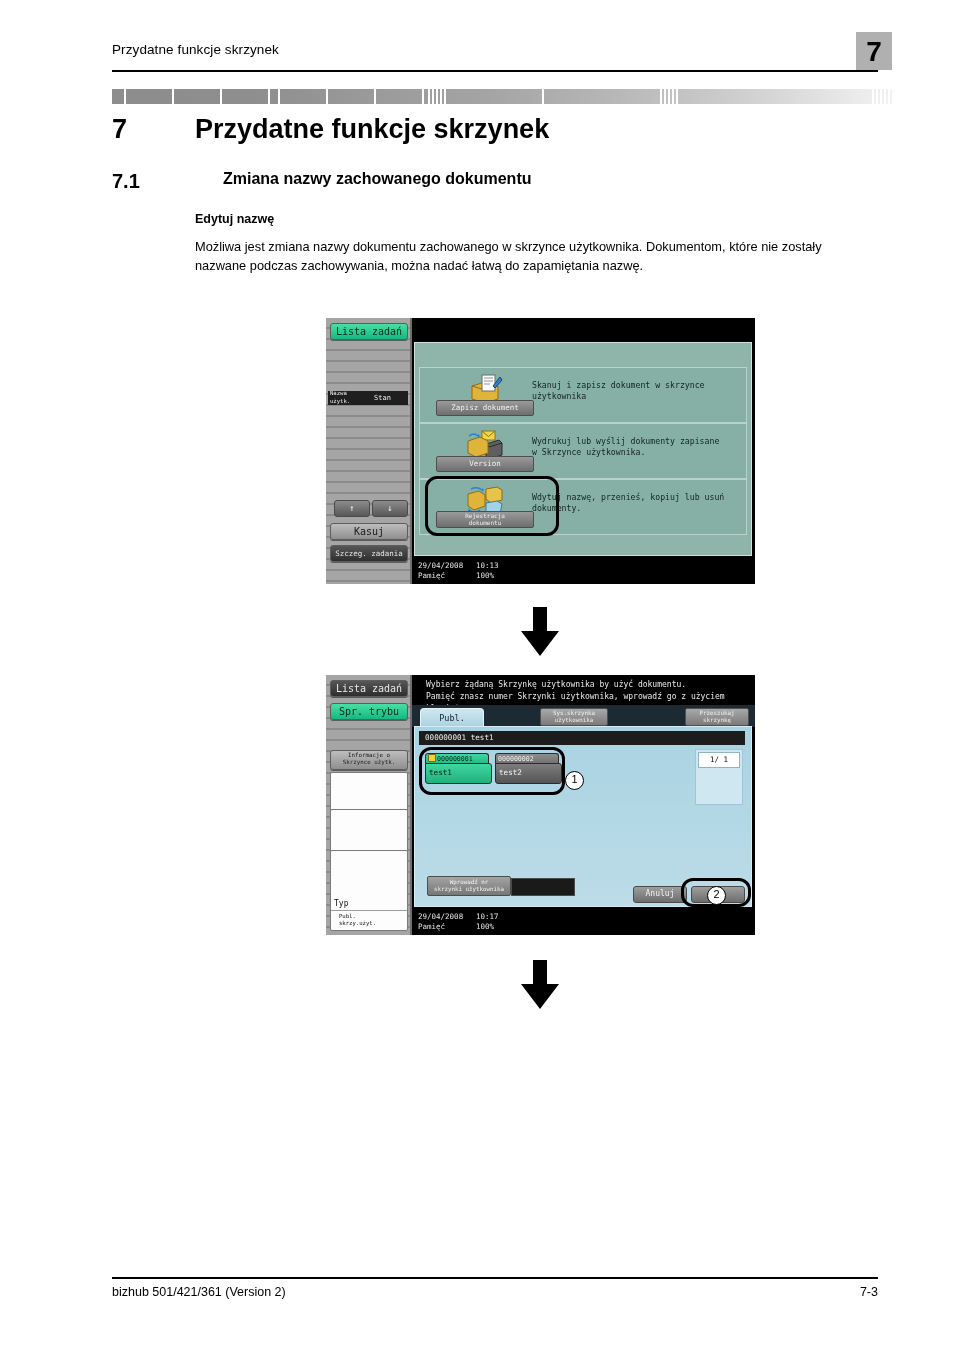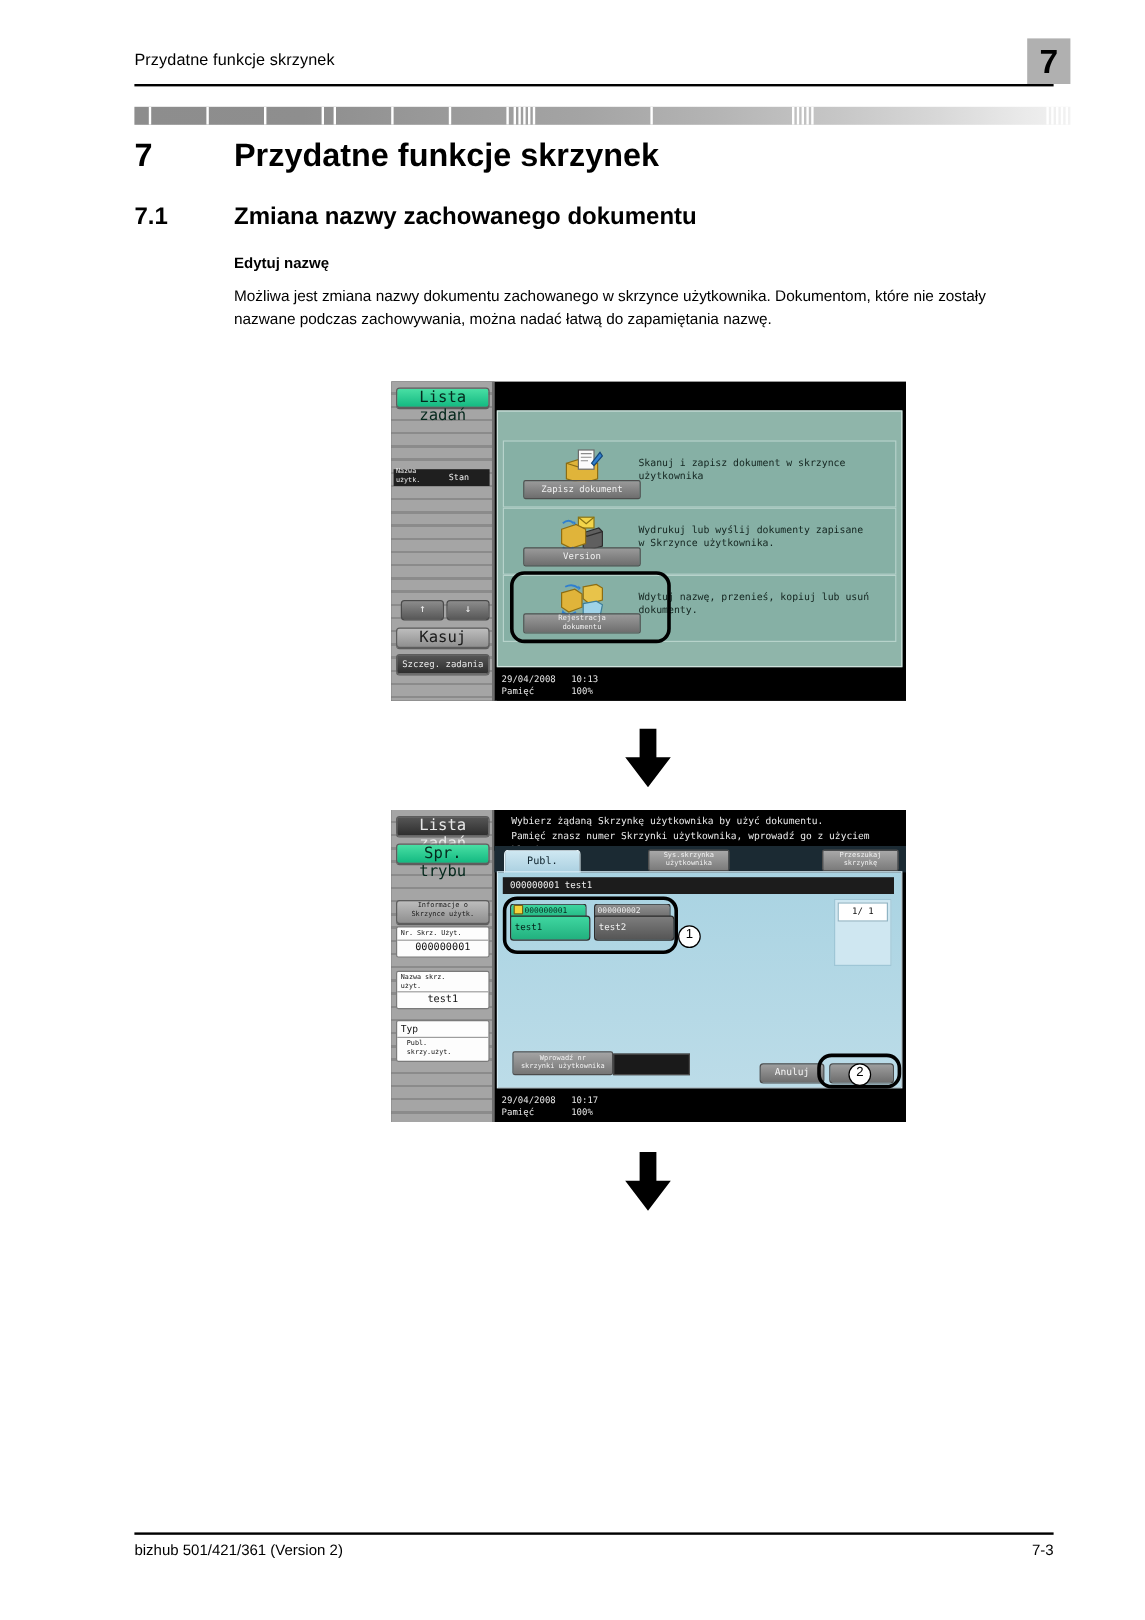--- a/index.html
+++ b/index.html
@@ -103,23 +103,24 @@
   }
   .section-num {
     display: inline-block;
     width: 83px;
     font-size: 20px;
     font-weight: bold;
     vertical-align: top;
   }
   .section-title {
     display: inline-block;
-    font-size: 20px;
+    font-size: 16px;
     font-weight: bold;
     vertical-align: top;
+    margin-left: 28px;
   }
   .sub-head {
     position: absolute;
     left: 195px;
     top: 212px;
     font-size: 12.5px;
     font-weight: bold;
   }
   .body-par {
     position: absolute;
@@ -154,21 +155,21 @@
   }
   .rail-btn {
     position: absolute;
     left: 4px;
     width: 76px;
     height: 15px;
     border: 1px solid #5d5d5d;
     border-radius: 3px;
     background: linear-gradient(to bottom,#bdbdbd,#8f8f8f);
     color: #1a1a1a;
-    font-size: 13px;
+    font-size: 10px;
     text-align: center;
     line-height: 15px;
     box-shadow: 0 1px 0 #5c5c5c;
   }
   .rail-btn.green {
     background: linear-gradient(to bottom,#49dfa4,#13b981);
     color: #05291d;
   }
   .rail-btn.dark {
     background: linear-gradient(to bottom,#565656,#2e2e2e);
@@ -194,20 +195,21 @@
     border: 1px solid #7a7a7a;
     border-radius: 2px;
     color: #111;
   }
   .rail-field .lbl {
     font-size: 5.6px;
     line-height: 6.5px;
     padding: 2px 3px 1px;
     border-bottom: 1px solid #9d9d9d;
     white-space: pre-line;
+    margin-top: 46px;
   }
   .rail-field .val {
     font-size: 8.5px;
     line-height: 13px;
     padding: 0 3px;
     text-align: center;
   }
   .rail-field .val.small {
     font-size: 5.6px;
     line-height: 7px;

